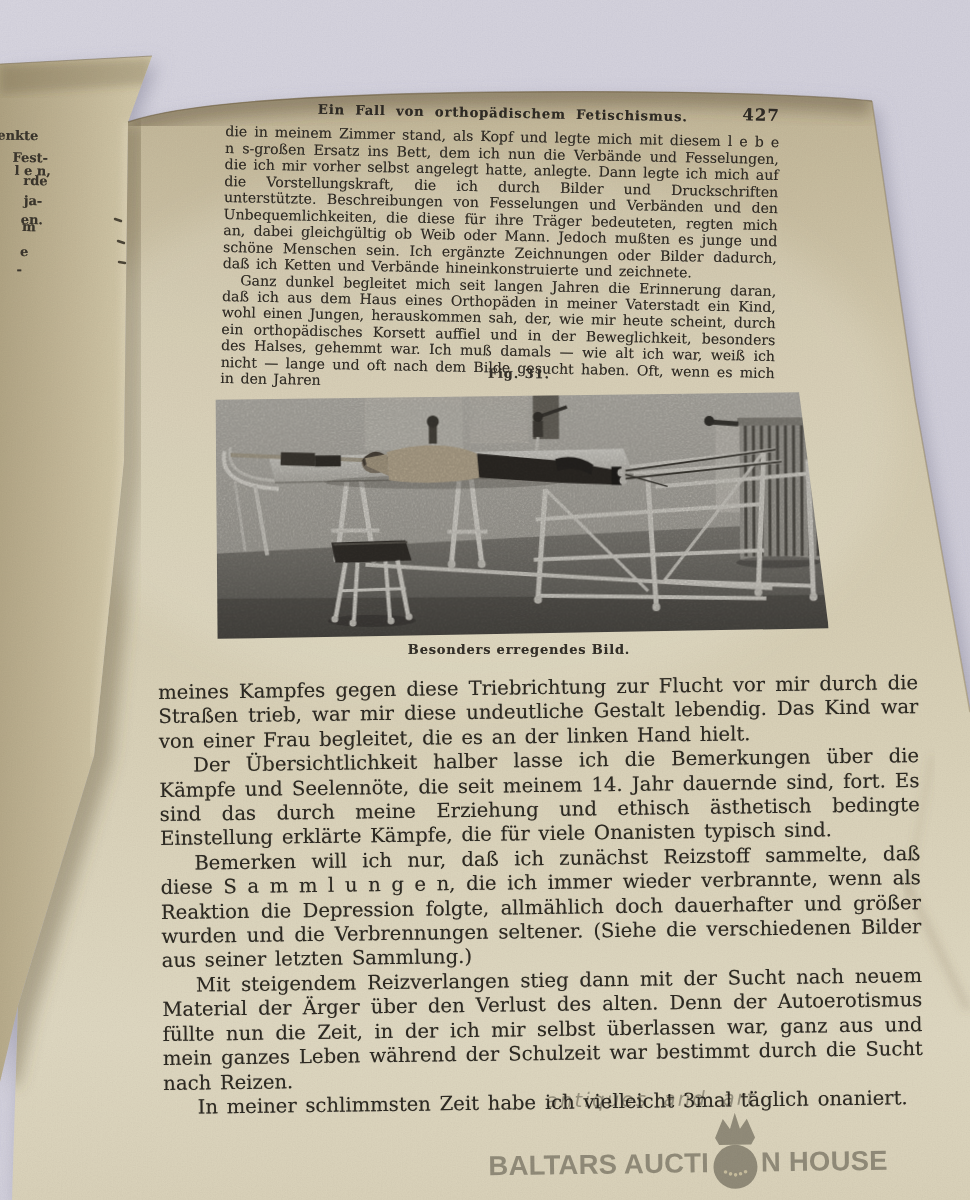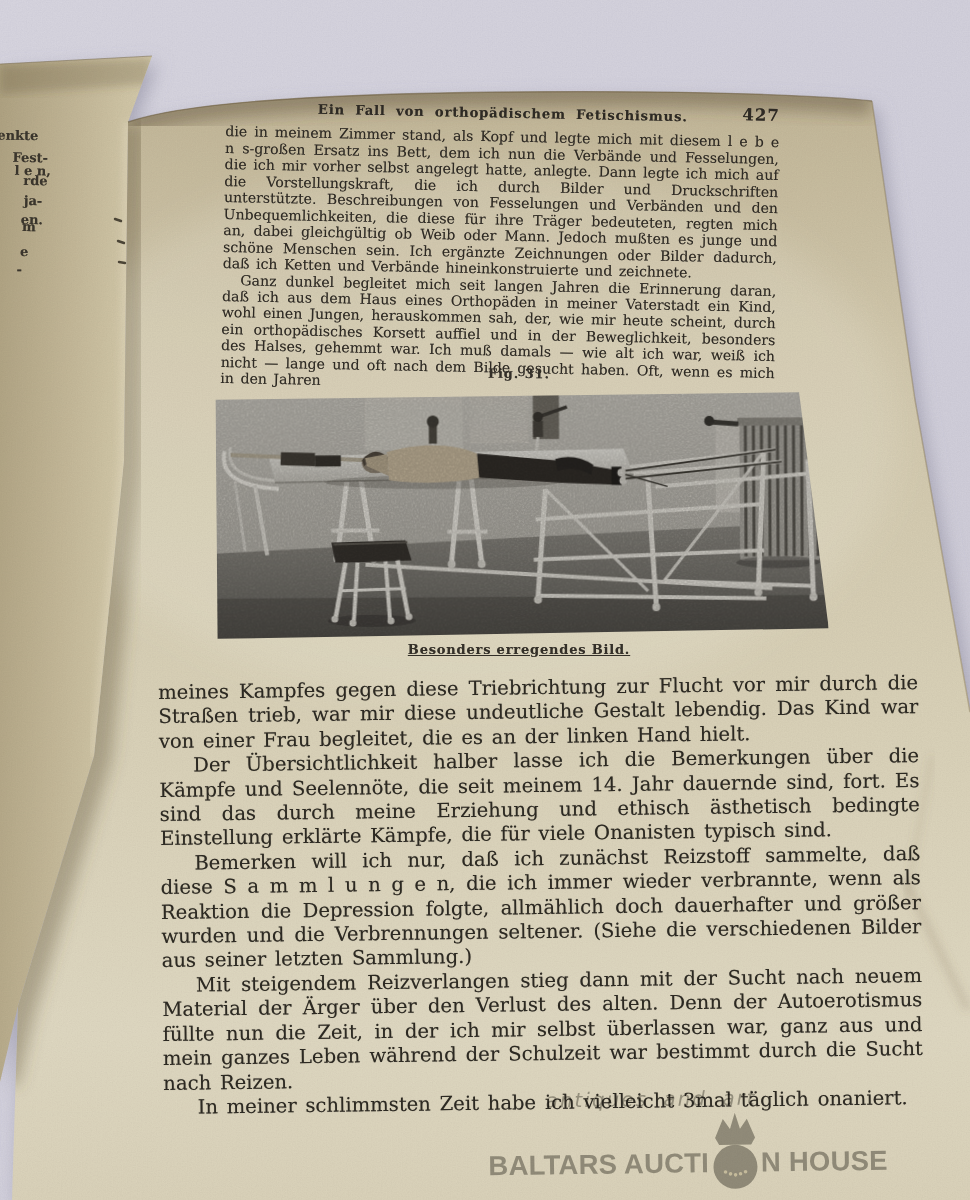--- a/index.html
+++ b/index.html
@@ -33,21 +33,21 @@
              letter-spacing:1px;color:#332f28;transform:rotate(.6deg);
              text-shadow:0 0 .6px rgba(51,47,40,.45);}
   .figure{position:absolute;left:215px;top:391px;width:613px;height:247px;
           transform:rotate(-.35deg);
           clip-path:polygon(0.2% 2.8%, 95.4% 1.2%, 100% 96.8%, 0.3% 99.6%);
           filter:blur(.35px) contrast(.97);}
   .figure svg{width:100%;height:100%;display:block;}
   .fig-caption{position:absolute;left:226px;top:642px;width:586px;
                text-align:center;font-size:13px;font-weight:bold;
                letter-spacing:.8px;color:#332f28;
-               text-shadow:0 0 .6px rgba(51,47,40,.45);text-decoration:underline;}
+               text-shadow:0 0 .6px rgba(51,47,40,.45);}
 
   .bottom-block{position:absolute;left:158px;top:681px;width:760px;
                 transform:rotate(-.75deg);transform-origin:0 0;
                 font-size:19.6px;line-height:24.4px;color:#2c2922;
                 text-align:justify;word-spacing:2.5px;
                 text-shadow:0 0 .7px rgba(44,41,34,.45);}
   .bottom-block p{margin:0;}
   .bottom-block p.ind{text-indent:34px;}
 
   

